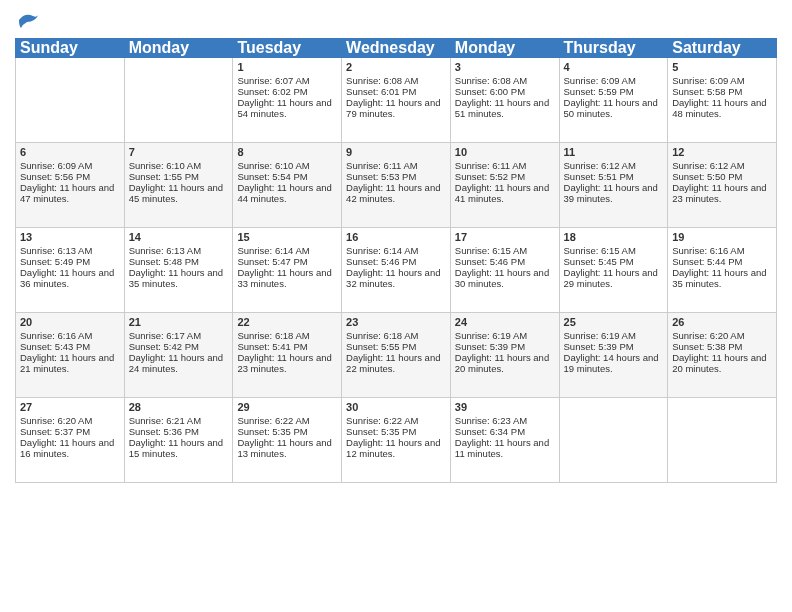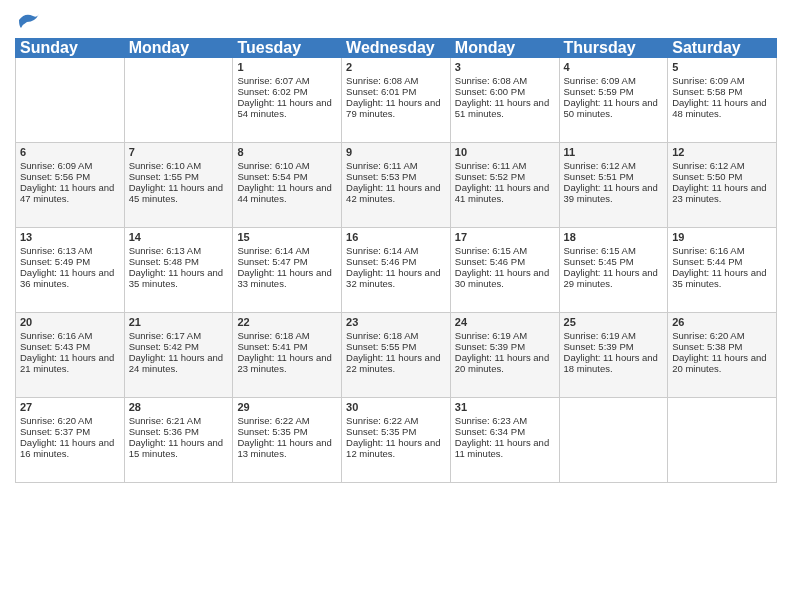--- a/index.html
+++ b/index.html
@@ -279,21 +279,21 @@
           <td>
             <div class="day-num">24</div>
             <div>Sunrise: 6:19 AM</div>
             <div>Sunset: 5:39 PM</div>
             <div>Daylight: 11 hours and 20 minutes.</div>
           </td>
           <td>
             <div class="day-num">25</div>
             <div>Sunrise: 6:19 AM</div>
             <div>Sunset: 5:39 PM</div>
-            <div>Daylight: 11 hours and 18 minutes.</div>
+            <div>Daylight: 14 hours and 19 minutes.</div>
           </td>
           <td>
             <div class="day-num">26</div>
             <div>Sunrise: 6:20 AM</div>
             <div>Sunset: 5:38 PM</div>
             <div>Daylight: 11 hours and 20 minutes.</div>
           </td>
         </tr>
         <tr>
           <td>
@@ -314,21 +314,21 @@
             <div>Sunset: 5:35 PM</div>
             <div>Daylight: 11 hours and 13 minutes.</div>
           </td>
           <td>
             <div class="day-num">30</div>
             <div>Sunrise: 6:22 AM</div>
             <div>Sunset: 5:35 PM</div>
             <div>Daylight: 11 hours and 12 minutes.</div>
           </td>
           <td>
-            <div class="day-num">31</div>
+            <div class="day-num">39</div>
             <div>Sunrise: 6:23 AM</div>
             <div>Sunset: 6:34 PM</div>
             <div>Daylight: 11 hours and 11 minutes.</div>
           </td>
           <td class="empty-cell" style="background: rgb(255, 255, 255);"></td>
           <td class="empty-cell" style="background: rgb(255, 255, 255);"></td>
         </tr>
       </tbody>
   </table>
 </div>

